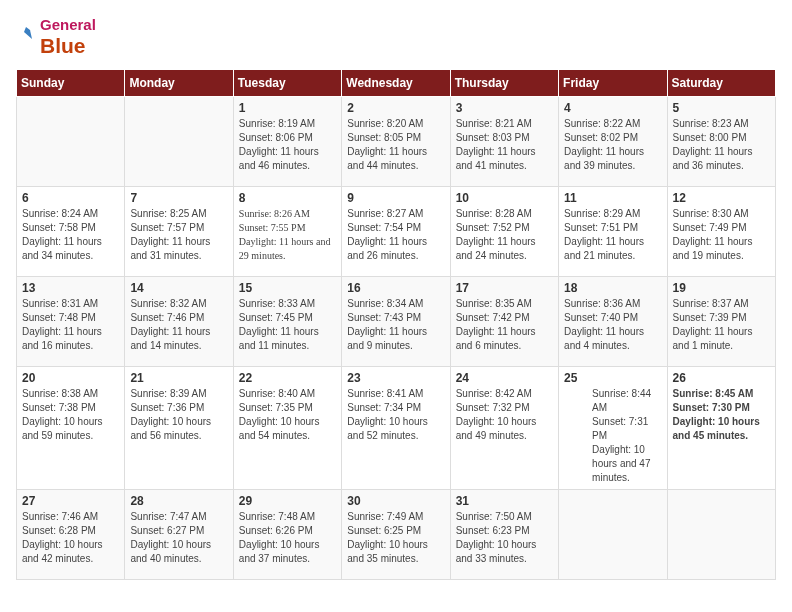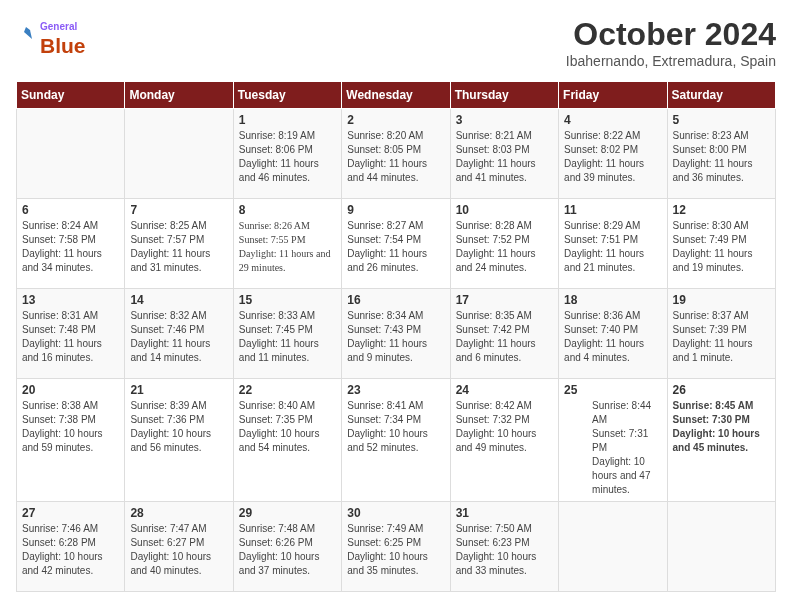--- a/index.html
+++ b/index.html
@@ -75,30 +75,26 @@
 <body>
 
 <div class="header-area">
   <div class="logo">
   <div style="display:flex;flex-direction:column;align-items:flex-start;">
     <div style="display:flex;align-items:center;gap:2px;">
       <svg width="22" height="22" viewBox="0 0 22 22" xmlns="http://www.w3.org/2000/svg">
         <polygon points="10,2 18,8 14,5 16,14 8,7" fill="#3a7fc1"></polygon>
       </svg>
       <div style="line-height:1.1;">
-        <span style="font-size:10px;font-weight:bold;color:#8b5cf6;">General</span><br>
+        <span style="font-size:15px;font-weight:bold;color:#be185d;">General</span><br>
         <span style="font-size:21px;font-weight:bold;color:#c2410c;">Blue</span>
       </div>
     </div>
   </div>
 </div>
-  <div class="title-area">
-    <div class="month-title">October 2024</div>
-    <div class="subtitle">Ibahernando, Extremadura, Spain</div>
-  </div>
 </div>
 
 <table>
   <thead>
     <tr>
 
     <th>Sunday</th>
         <th>Monday</th>
         <th>Tuesday</th>
         <th>Wednesday</th>

